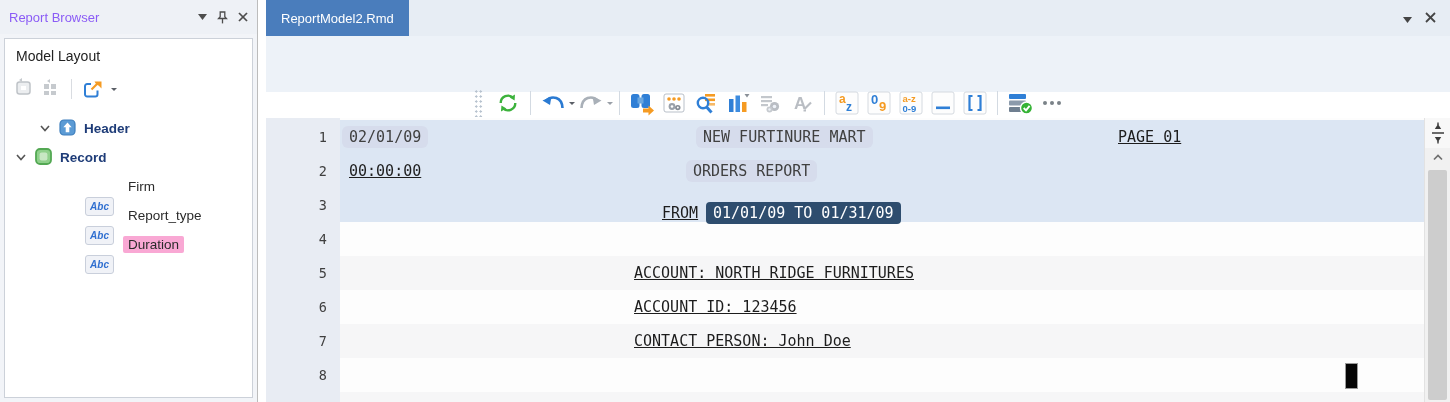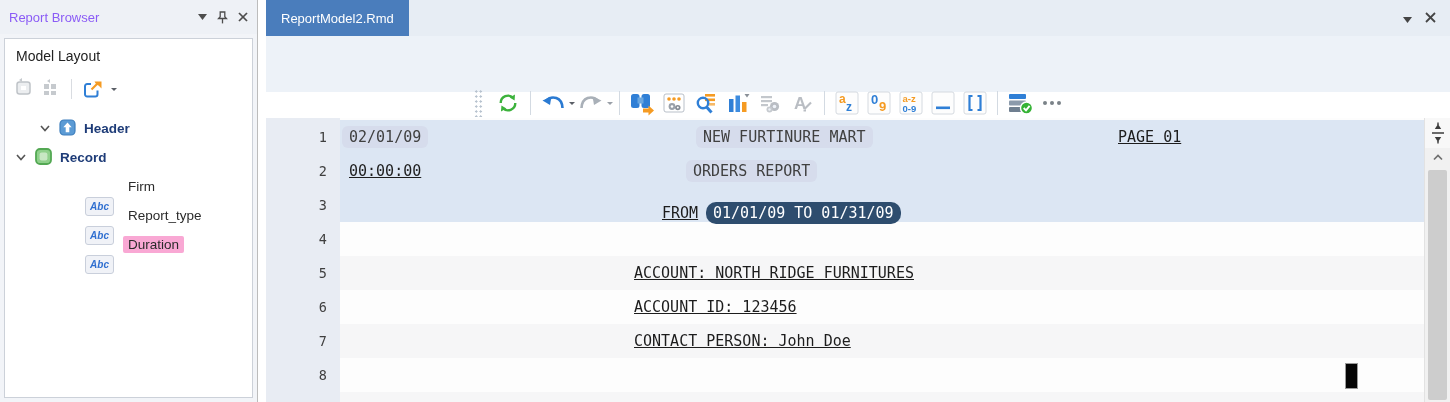--- a/index.html
+++ b/index.html
@@ -63,21 +63,21 @@
           font-family:"DejaVu Sans Mono","Liberation Mono",monospace;font-size:15px;}
   .gutter{position:absolute;left:0;top:0;width:74px;bottom:0;background:#e8ecf3;}
   .lnum{position:absolute;left:0;width:61px;height:34px;line-height:34px;text-align:right;
         font-size:13.5px;color:#3f3f3f;}
   .region-blue{position:absolute;left:74px;right:0;top:2px;height:102px;background:#dce6f3;}
   .stripe{position:absolute;left:74px;right:0;height:34px;background:#f6f6f7;}
   .row{position:absolute;left:74px;right:0;height:34px;line-height:34px;}
   .seg{position:absolute;top:50%;transform:translateY(-50%);white-space:pre;line-height:normal;}
   .seg-plain{color:#1d1d1d;text-decoration:underline;}
   .seg-field{background:#d6dcec;color:#404040;border-radius:6px;padding:2px 7px;}
-  .seg-selected{background:#2e4d6e;color:#ffffff;border-radius:10px;padding:2px 7px;}
+  .seg-selected{background:#2e4d6e;color:#ffffff;border-radius:4px;padding:2px 7px;}
   .cursor-block{position:absolute;left:1005px;top:5px;width:11px;height:24px;background:#050505;
                 border:1px solid #9a9a9a;}
 
   
   .rail{position:absolute;right:0;top:118px;width:26px;bottom:0;background:#f1f1f1;border-left:1px solid #e2e2e2;box-sizing:border-box;}
   .rail-split{height:30px;background:#f8f8f8;display:flex;align-items:center;justify-content:center;}
   .rail-up{height:18px;display:flex;align-items:center;justify-content:center;}
   .rail-thumb{position:absolute;left:3px;right:3px;top:52px;bottom:2px;background:#cdcdcd;border-radius:2px;}
 </style>
 </head>

